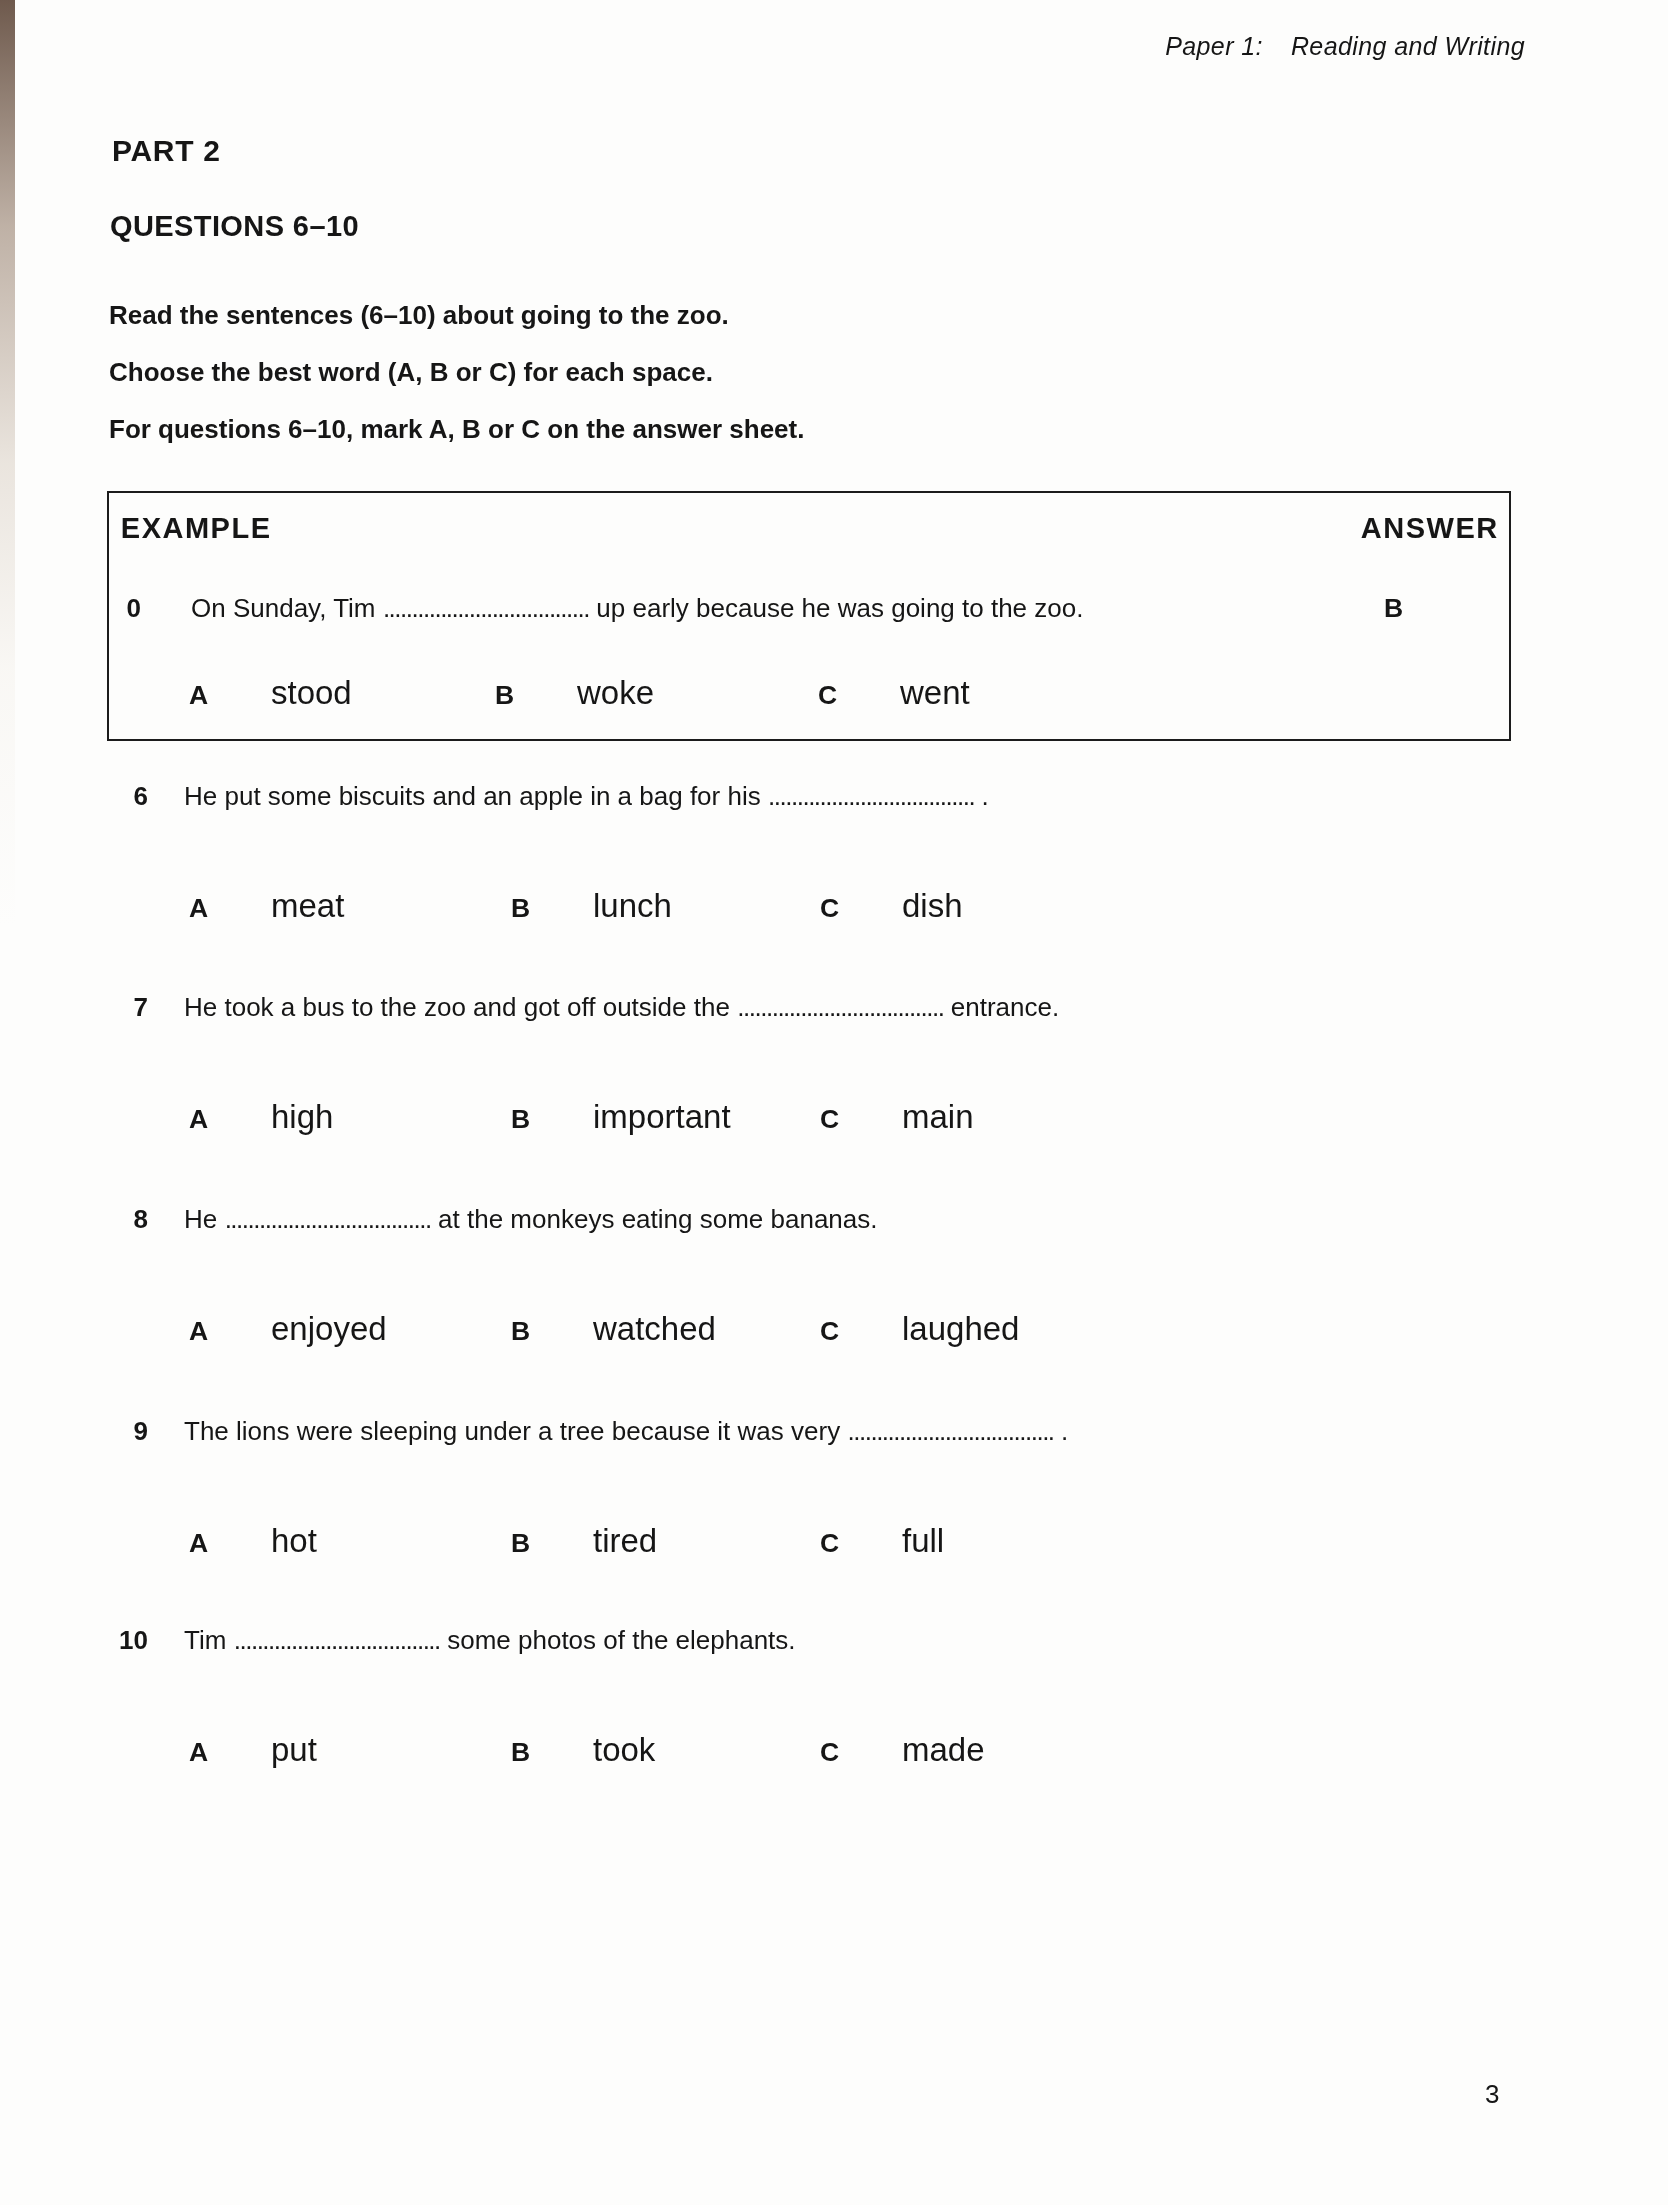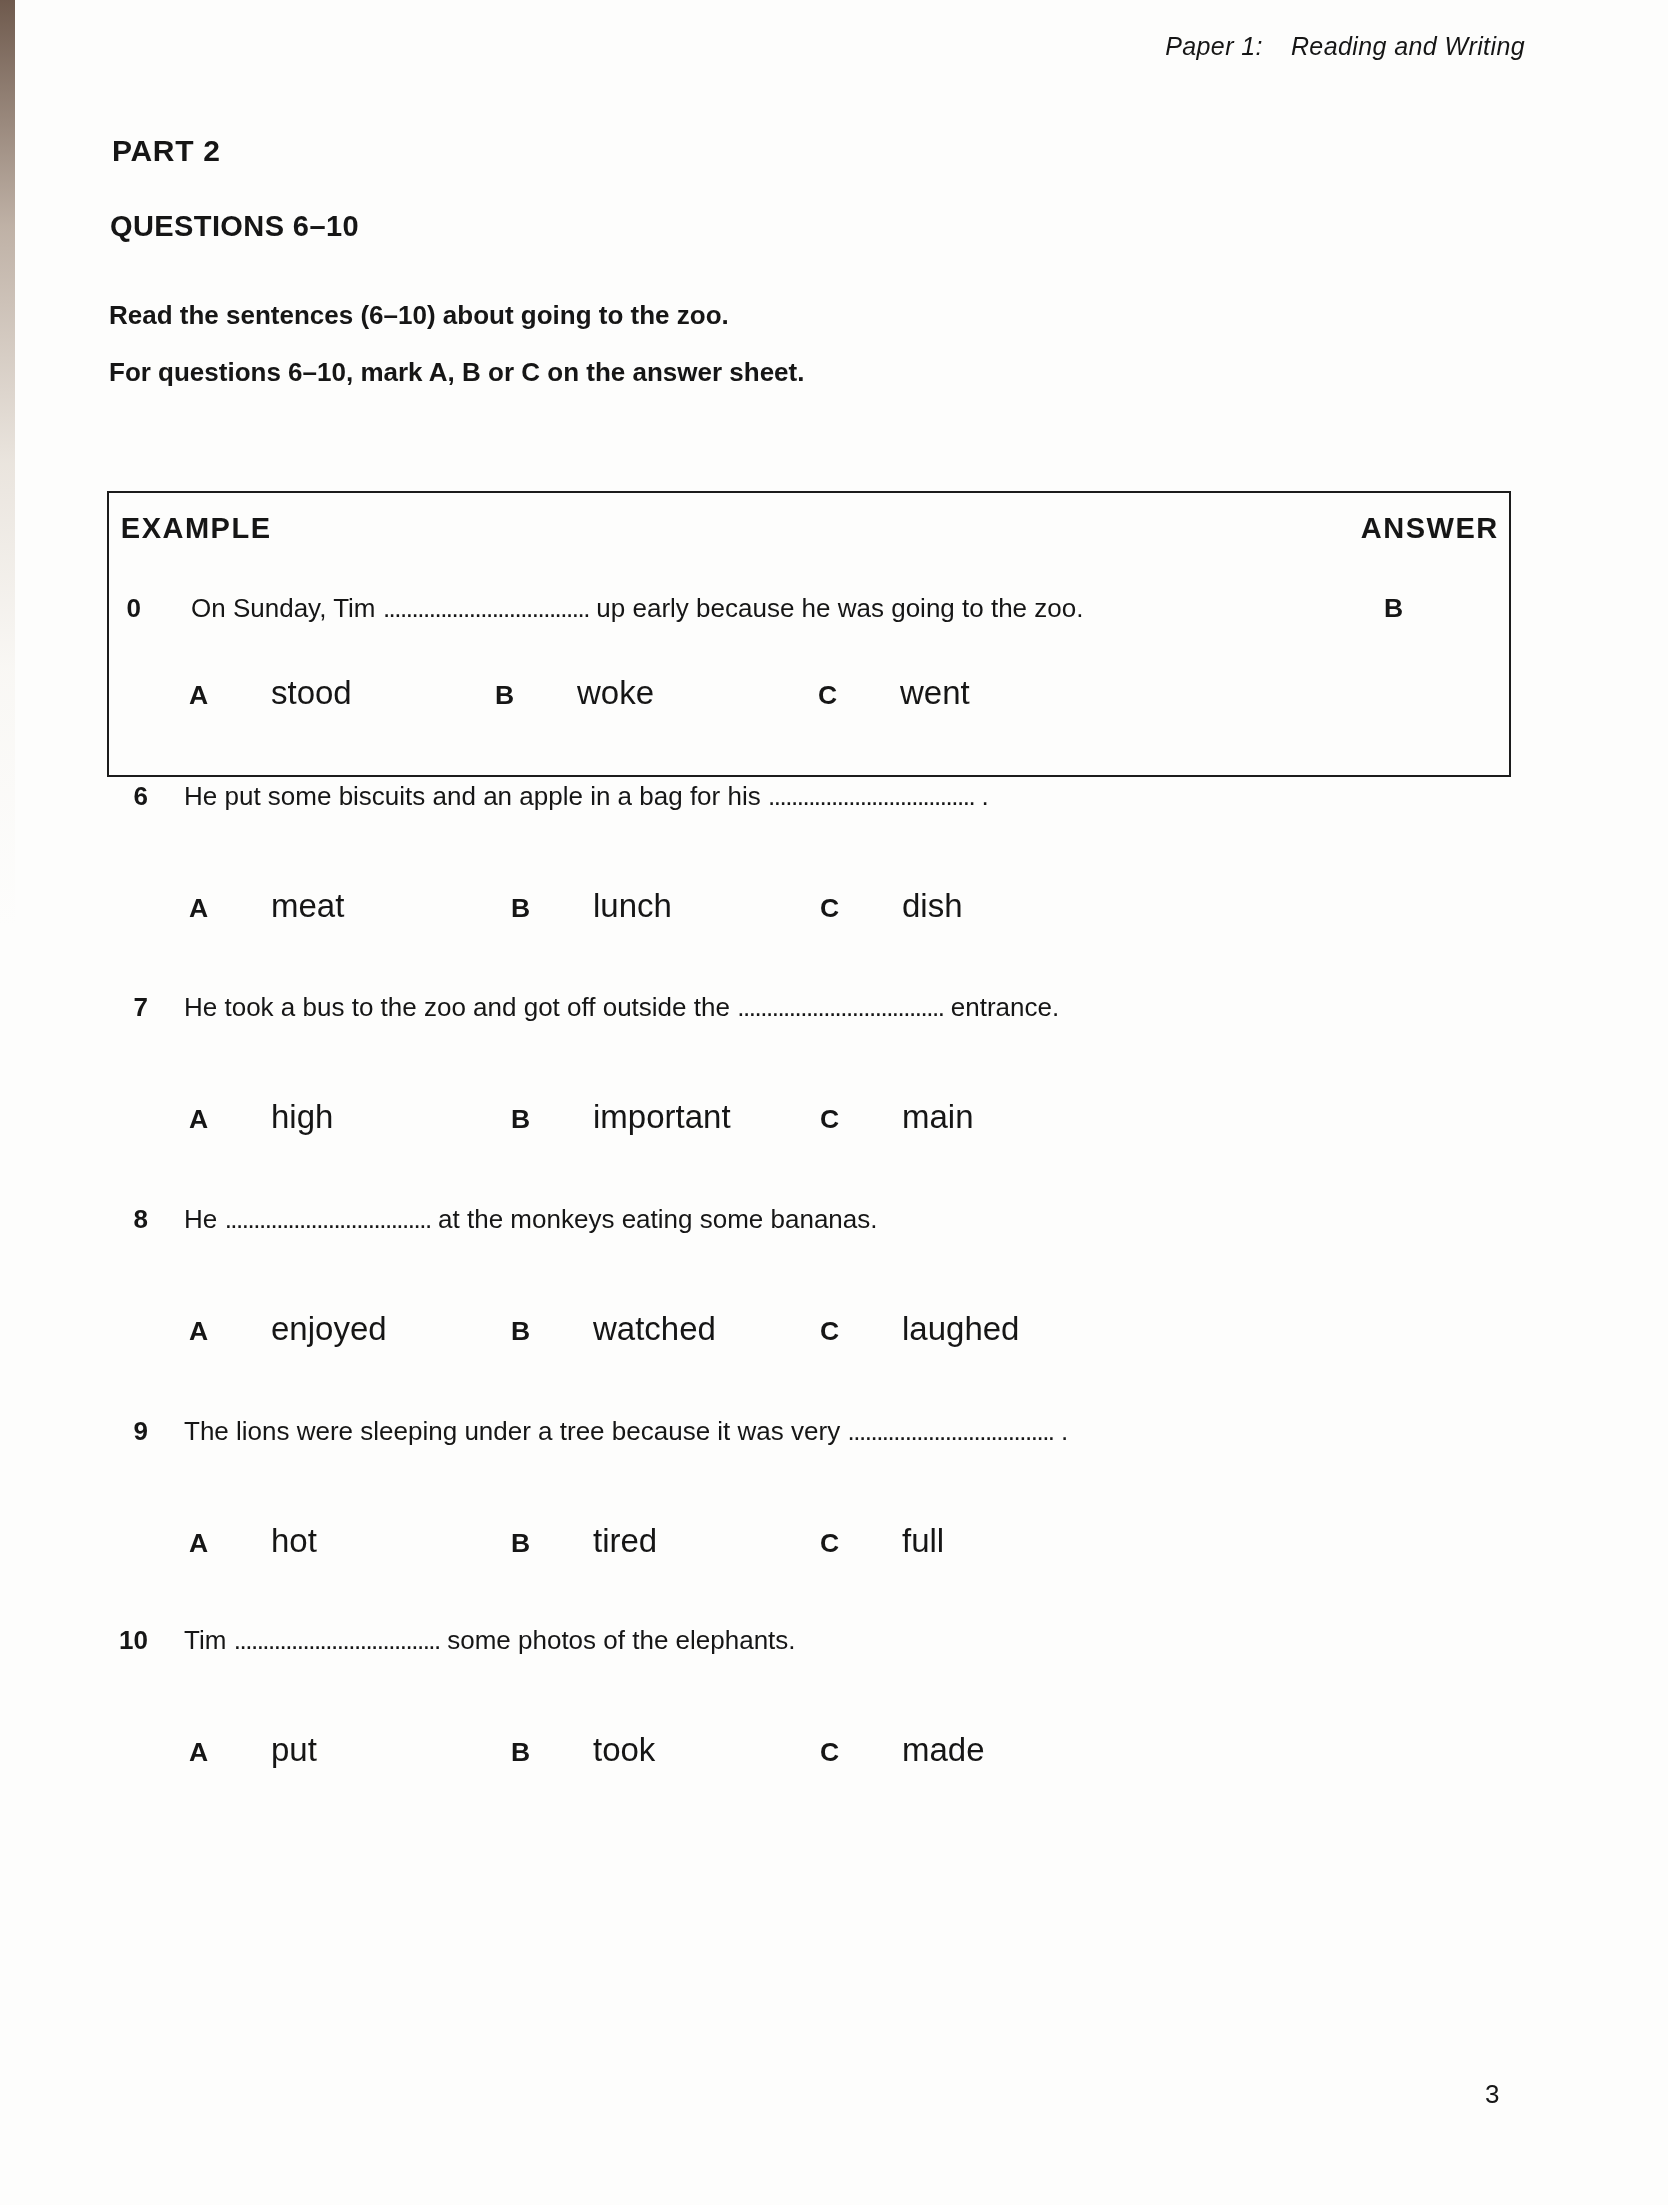--- a/index.html
+++ b/index.html
@@ -41,21 +41,21 @@
   }
 
   .instructions {
     position:absolute; left:109px; top:287px;
     font-size:26px; font-weight:700; line-height:57px;
     white-space:nowrap;
   }
 
   .example-box {
     position:absolute; left:107px; top:491px;
-    width:1404px; height:286px;
+    width:1404px; height:250px;
     border:2.9px solid #1c1c1c;
   }
   .example-title {
     position:absolute; left:11.8px; top:19px;
     font-size:29px; font-weight:700; letter-spacing:1.5px;
   }
   .answer-title {
     position:absolute; right:10.3px; top:19px;
     font-size:29px; font-weight:700; letter-spacing:1.5px;
   }
@@ -103,20 +103,21 @@
 
   <div class="paper-header">
     <span>Paper 1:</span><span class="hdr-gap"></span><span>Reading and Writing</span>
   </div>
 
   <div class="part-title">PART 2</div>
   <div class="questions-title">QUESTIONS 6–10</div>
 
   <div class="instructions">
     <div>Read the sentences (6–10) about going to the zoo.</div>
+    <div>Choose the best word (A, B or C) for each space.</div>
     <div>For questions 6–10, mark A, B or C on the answer sheet.</div>
   </div>
 
   <div class="example-box">
     <div class="example-title">EXAMPLE</div>
     <div class="answer-title">ANSWER</div>
 
     <div class="example-row">
       <span class="ex-num">0</span>
       <span class="ex-text"><span>On Sunday, Tim</span><span class="blank">....................................</span><span>up early because he was going to the zoo.</span></span>

